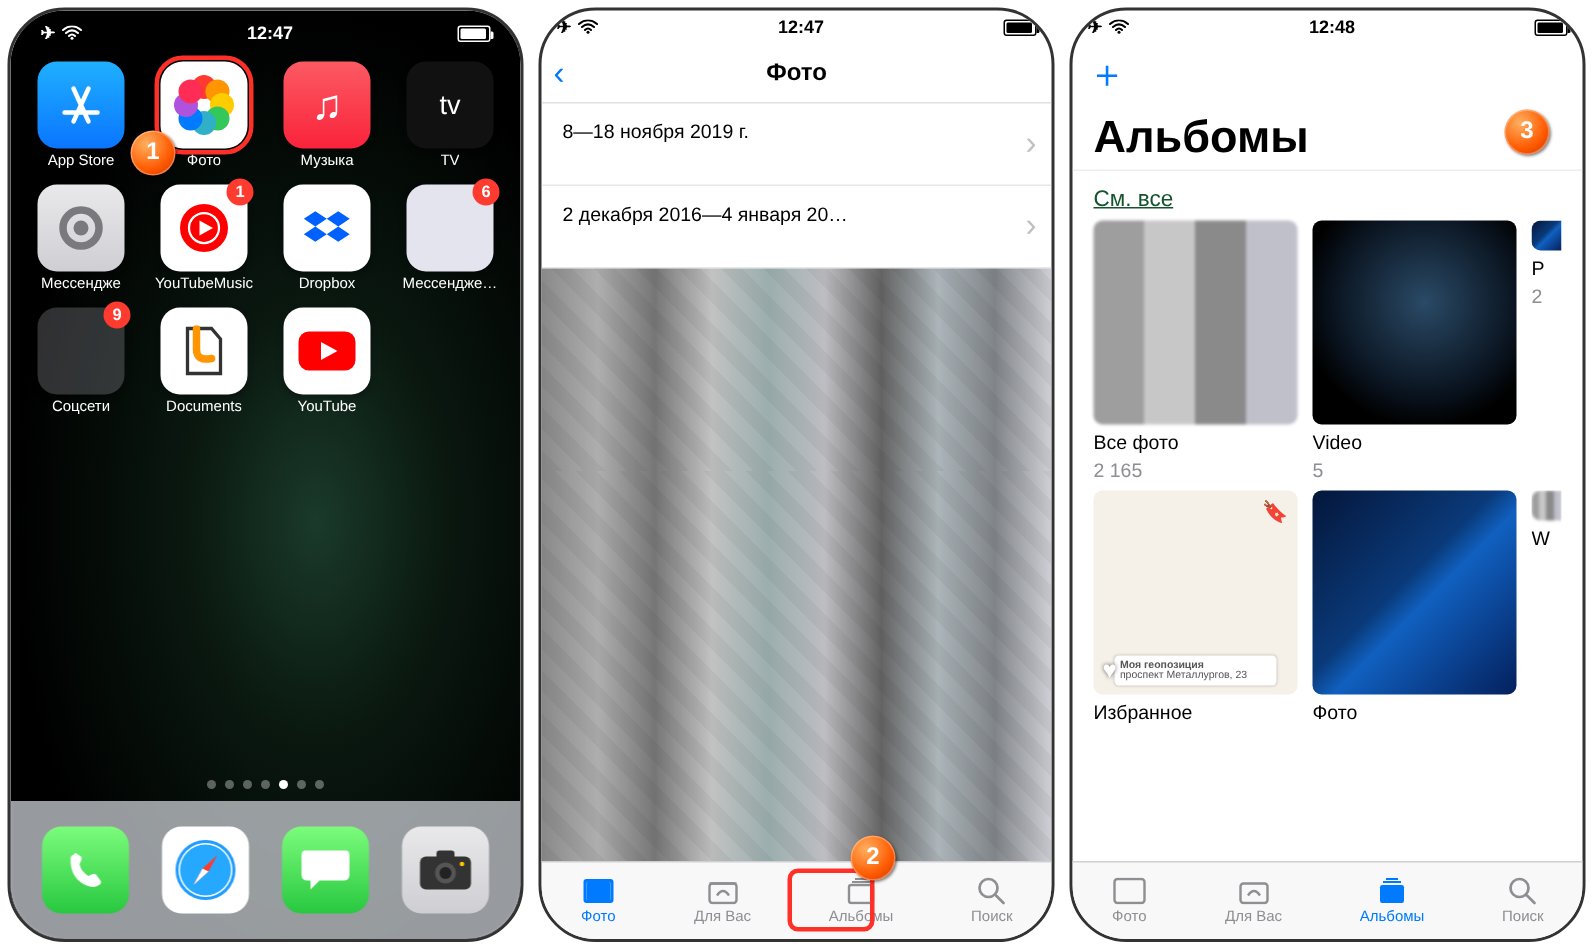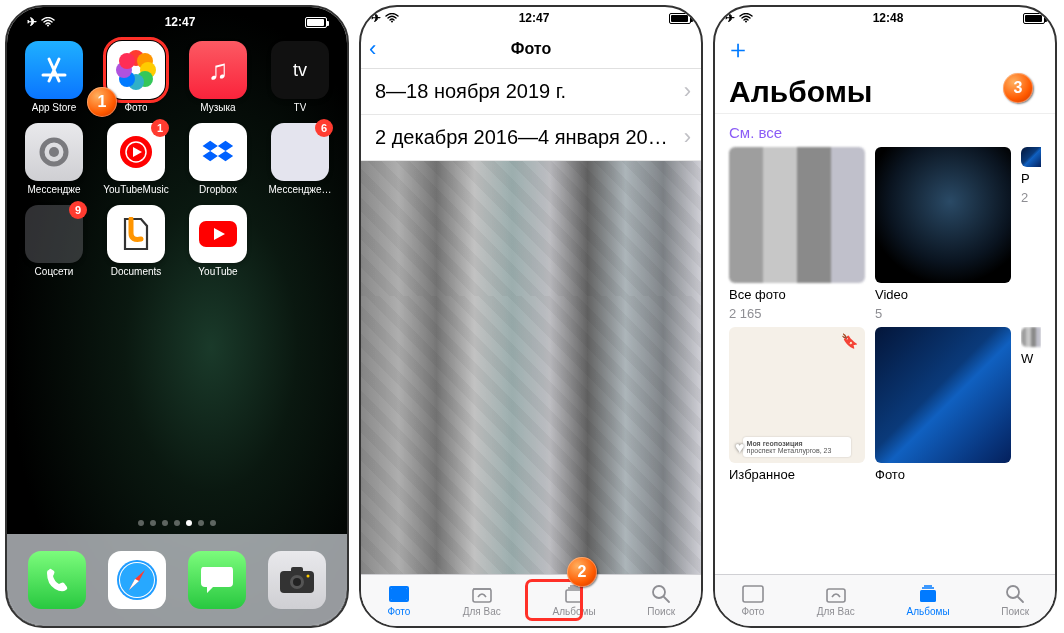--- a/index.html
+++ b/index.html
@@ -106,41 +106,41 @@
 
   
   .content { flex:1; display:flex; flex-direction:column; overflow:hidden; }
   .navbar { height:40px; display:flex; align-items:center; justify-content:center; position:relative; border-bottom:1px solid #e0e0e0;}
   .navbar .back { position:absolute; left:8px; color:#007aff; font-size:22px;}
   .navbar .title { font-size:16px; font-weight:600; }
   .navbar .plus { position:absolute; left:10px; color:#007aff; font-size:26px; font-weight:300; }
   .bigtitle { font-size:30px; font-weight:700; padding:6px 14px 4px; }
 
   .list-row {
-    padding:11px 28px 11px 14px; font-size:20px;
+    padding:11px 28px 28px 14px; font-size:13px;
     border-bottom:1px solid #e7e7e7;
     position:relative; white-space:nowrap; overflow:hidden; text-overflow:ellipsis;
   }
   .list-row::after{ content:"›"; position:absolute; right:10px; top:50%; transform:translateY(-52%); color:#c0c0c5; font-size:22px; }
 
   .blur-thumbs {
     height:135px;
     background:
       repeating-linear-gradient(45deg, rgba(0,0,0,.04) 0 10px, transparent 10px 20px),
       linear-gradient(90deg,#888,#aaa,#777,#bcbcbc,#9aa,#b8b8bc,#666,#a8b0b4,#808488,#c8c8ce);
     filter: blur(0.5px) contrast(1.1);
   }
 
   
   .albums-head {
     display:flex; justify-content:space-between; align-items:baseline;
     padding:10px 14px 6px; border-top:1px solid #eee;
   }
   .albums-head .h { font-size:19px; font-weight:700;}
-  .albums-head .see { color:#8b5cf6; font-size:15px;}
+  .albums-head .see { color:#14532d; font-size:15px;text-decoration:underline;}
   .album-grid {
     display:grid; grid-template-columns: repeat(2, 1fr) 20px;
     gap: 6px 10px;
     padding: 0 14px;
   }
   .album { display:flex; flex-direction:column; gap:4px;}
   .album .thumb { width:100%; aspect-ratio:1/1; border-radius:6px; background:#888; position:relative; overflow:hidden;}
   .album .name { font-size:13px; white-space:nowrap; overflow:hidden; text-overflow:ellipsis;}
   .album .count { font-size:13px; color:#8e8e93;}
   .peek .thumb { border-radius:6px 0 0 6px; }

